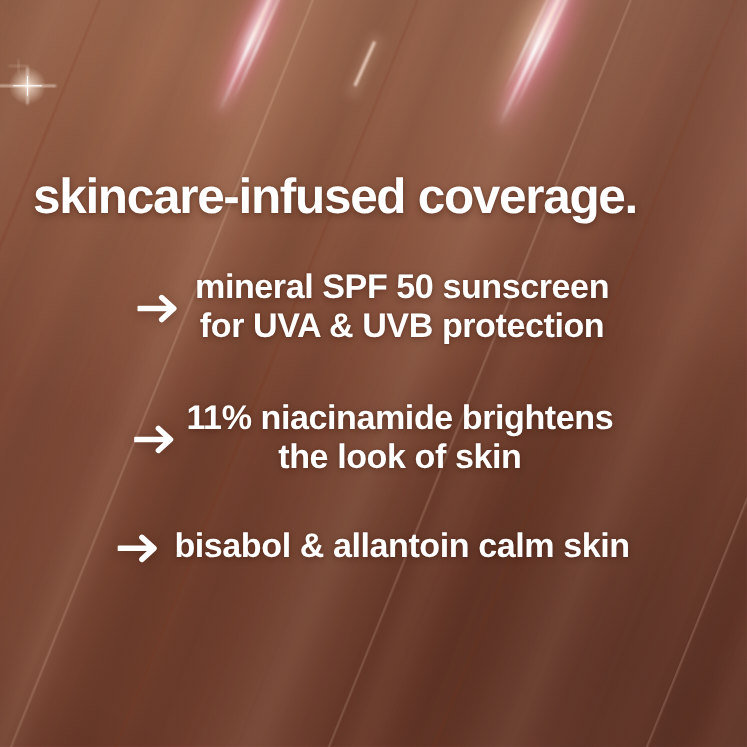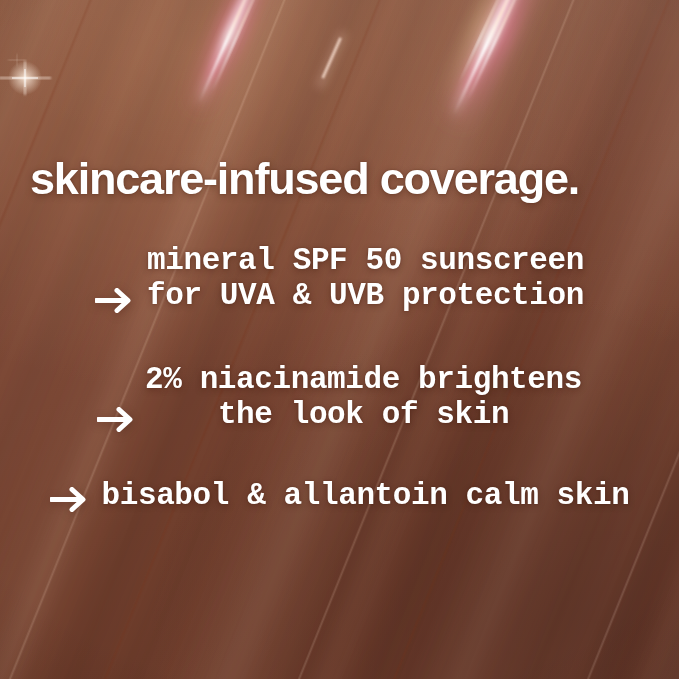--- a/index.html
+++ b/index.html
@@ -120,25 +120,24 @@
   }
 
   .bullets {
     position:absolute;
     left:0; right:0;
     top:243px;
   }
 
   .bullet {
     display:flex;
-    align-items:flex-end;
+    align-items:center;
     justify-content:center;
     gap:12px;
     text-align:center;
-    font-family:Liberation Mono, monospace;
   }
 
   .b1 { position:absolute; top:0;    left:0; right:0; }
   .b2 { position:absolute; top:119px; left:0; right:0; }
   .b3 { position:absolute; top:235px; left:0; right:0; }
 
   .arrow {
     flex:0 0 auto;
     display:block;
     width:40px; height:27px;
@@ -263,21 +262,21 @@
           <div class="btext">mineral SPF 50 sunscreen
 for UVA &amp; UVB protection</div>
         </div>
       </div>
 
       <div class="b2">
         <div class="bullet">
           <svg class="arrow" viewBox="0 0 40 27">
             <path d="M1 13.5 H32 M22 3.5 L33 13.5 L22 23.5" fill="none" stroke="#ffffff" stroke-width="5" stroke-linecap="round" stroke-linejoin="round"></path>
           </svg>
-          <div class="btext">2% niacinamide brightens
+          <div class="btext">11% niacinamide brightens
 the look of skin</div>
         </div>
       </div>
 
       <div class="b3">
         <div class="bullet">
           <svg class="arrow" viewBox="0 0 40 27">
             <path d="M1 13.5 H32 M22 3.5 L33 13.5 L22 23.5" fill="none" stroke="#ffffff" stroke-width="5" stroke-linecap="round" stroke-linejoin="round"></path>
           </svg>
           <div class="btext">bisabol &amp; allantoin calm skin</div>

